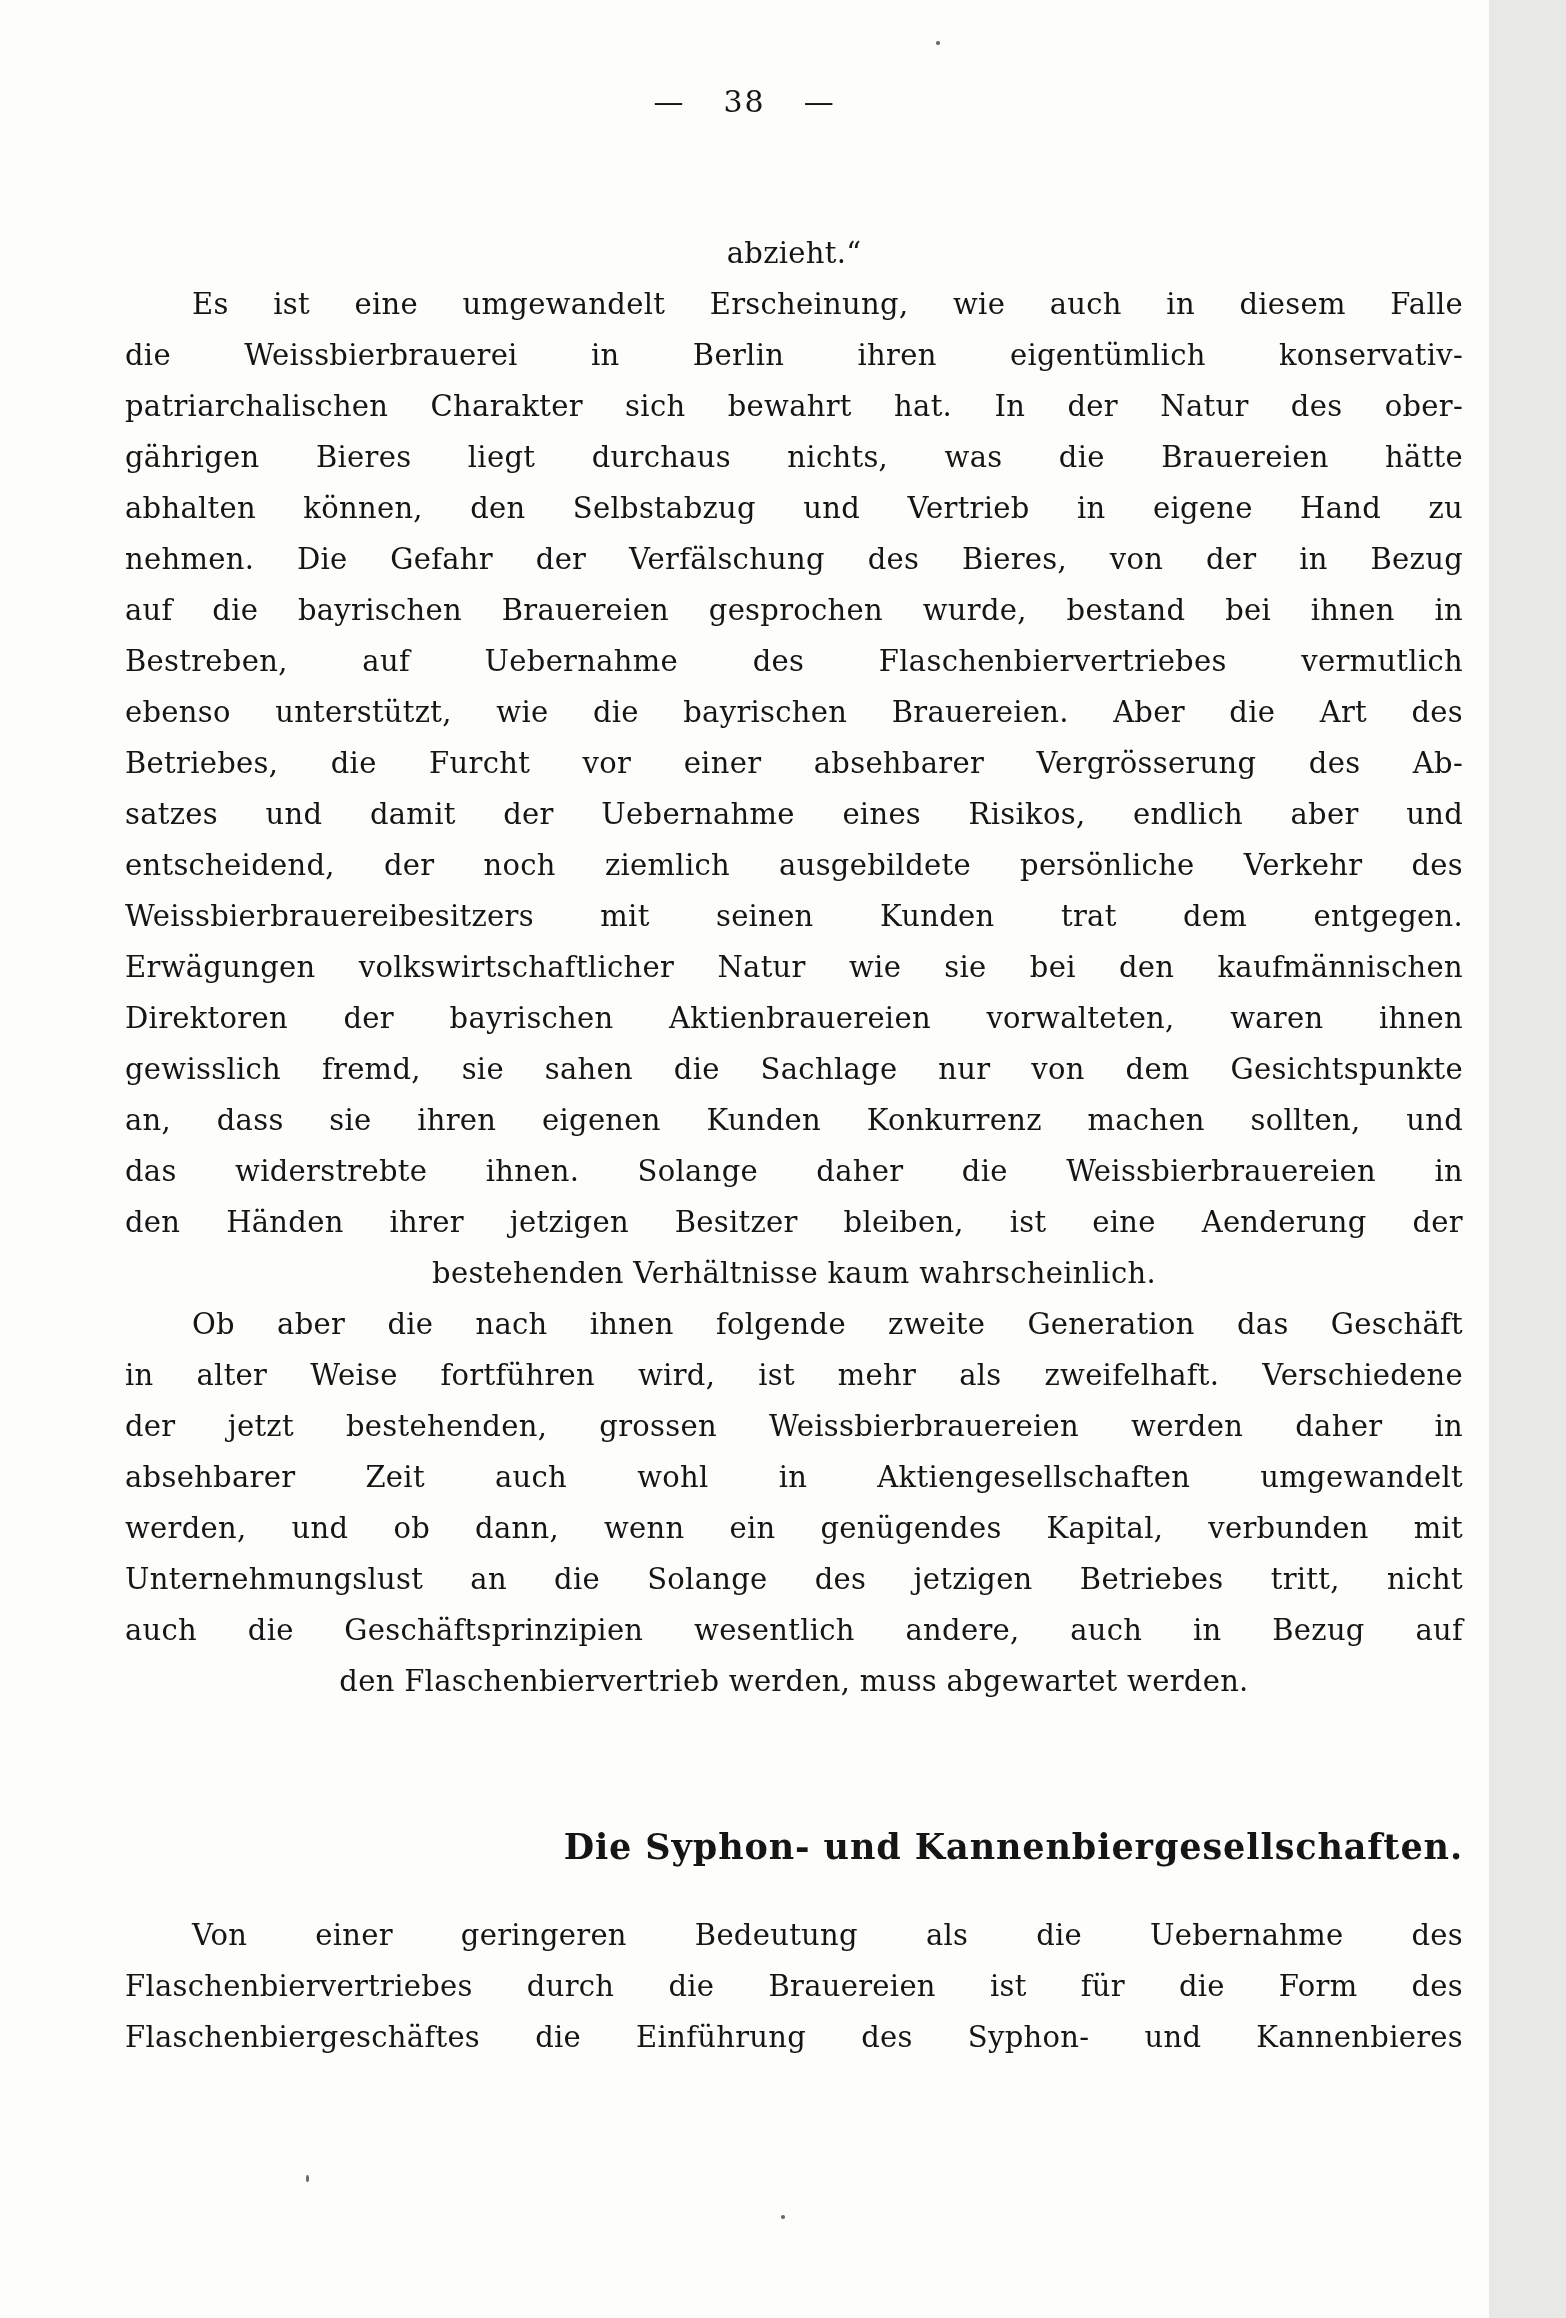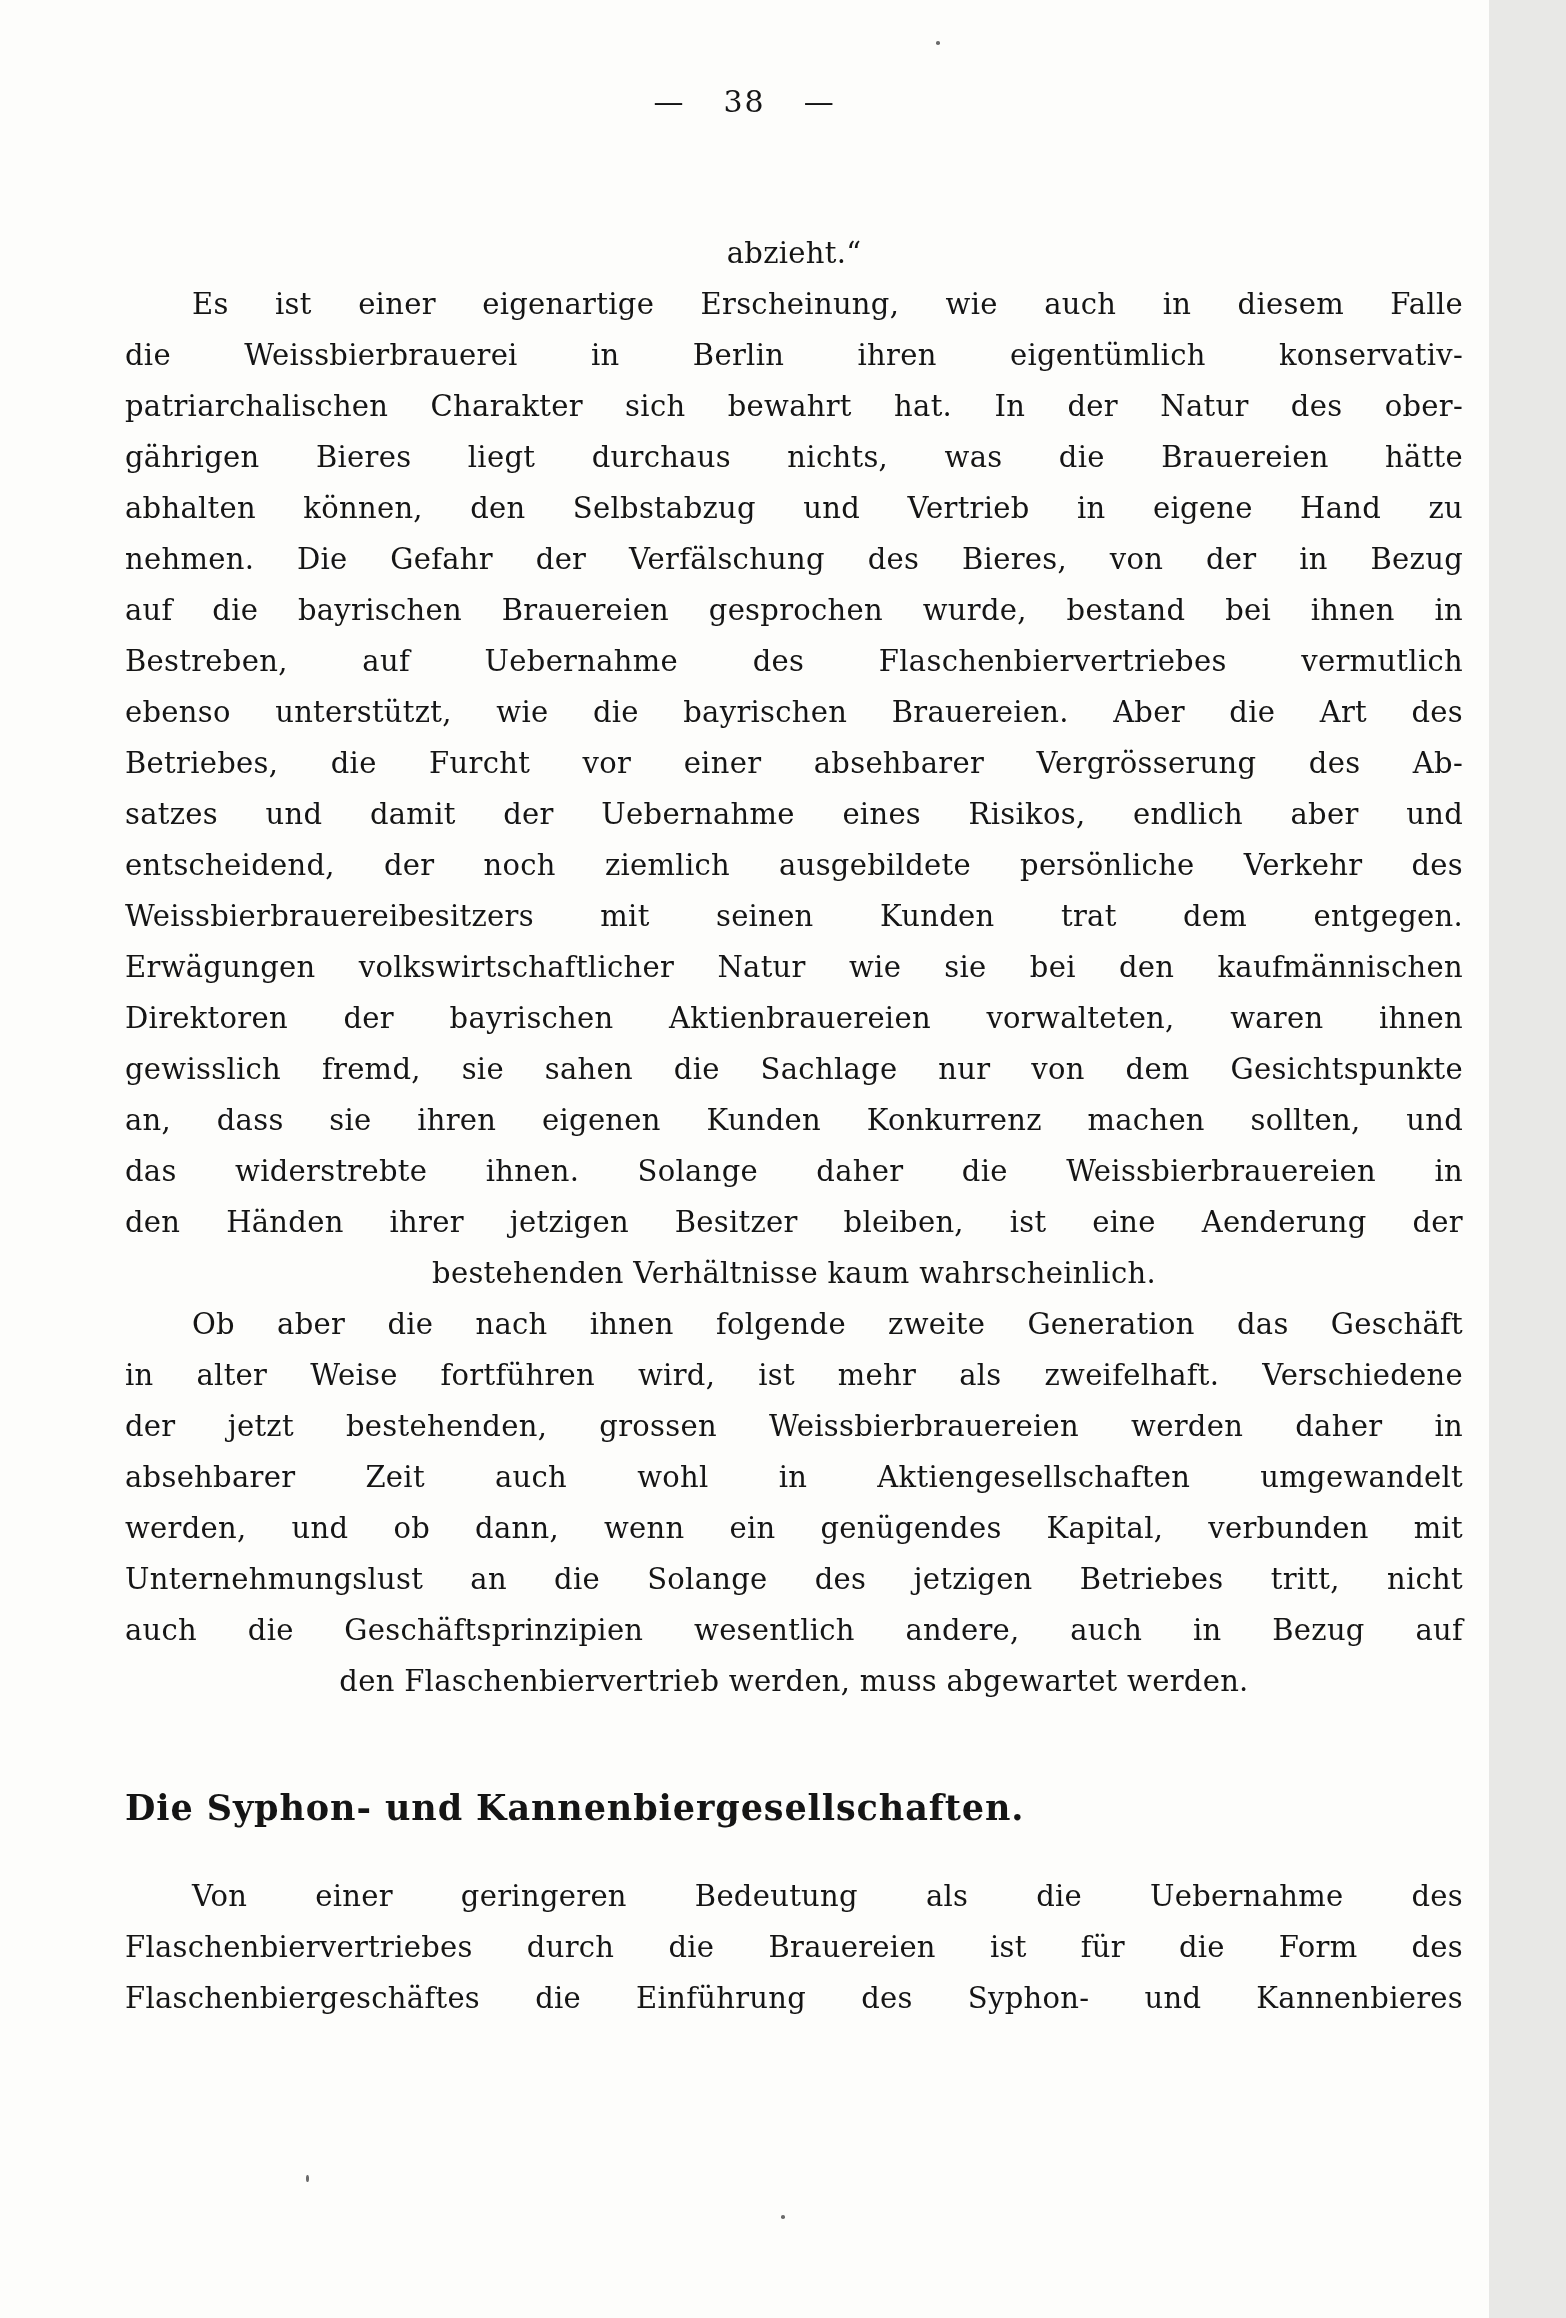--- a/index.html
+++ b/index.html
@@ -24,22 +24,22 @@
     line-height:51px;
     text-align:center;
     min-height:51px;
   }
   .line.j{
     text-align:justify;
     text-align-last:justify;
   }
   .line.ind{ text-indent:67px; }
   .heading{
-    margin-top:74px;margin-bottom:36px;
-    text-align:left;font-weight:bold;
+    margin-top:113px;margin-bottom:36px;
+    text-align:right;font-weight:bold;
     font-size:35px;line-height:54px;letter-spacing:0.9px;
   }
   .speck{position:absolute;background:#6b6b6b;border-radius:50%;}
   .speck.s1{left:306px;top:2175px;width:2.7px;height:7.1px;}
   .speck.s2{left:781px;top:2215px;width:3.6px;height:3.6px;}
   .speck.s3{left:936px;top:41px;width:3.6px;height:3.6px;}
 </style>
 </head>
 <body>
 
@@ -47,21 +47,21 @@
 
   <div class="pagenum">— 38 —</div>
 
   <div class="text">
 
     <div>
       <div class="line">abzieht.“</div>
     </div>
 
     <div>
-      <div class="line j ind">Es ist einer eigenartige Erscheinung, wie auch in diesem Falle</div>
+      <div class="line j ind">Es ist eine umgewandelt Erscheinung, wie auch in diesem Falle</div>
       <div class="line j">die Weissbierbrauerei in Berlin ihren eigentümlich konservativ-</div>
       <div class="line j">patriarchalischen Charakter sich bewahrt hat. In der Natur des ober-</div>
       <div class="line j">gährigen Bieres liegt durchaus nichts, was die Brauereien hätte</div>
       <div class="line j">abhalten können, den Selbstabzug und Vertrieb in eigene Hand zu</div>
       <div class="line j">nehmen. Die Gefahr der Verfälschung des Bieres, von der in Bezug</div>
       <div class="line j">auf die bayrischen Brauereien gesprochen wurde, bestand bei ihnen in</div>
       <div class="line j">Bestreben, auf Uebernahme des Flaschenbiervertriebes vermutlich</div>
       <div class="line j">ebenso unterstützt, wie die bayrischen Brauereien. Aber die Art des</div>
       <div class="line j">Betriebes, die Furcht vor einer absehbarer Vergrösserung des Ab-</div>
       <div class="line j">satzes und damit der Uebernahme eines Risikos, endlich aber und</div>

